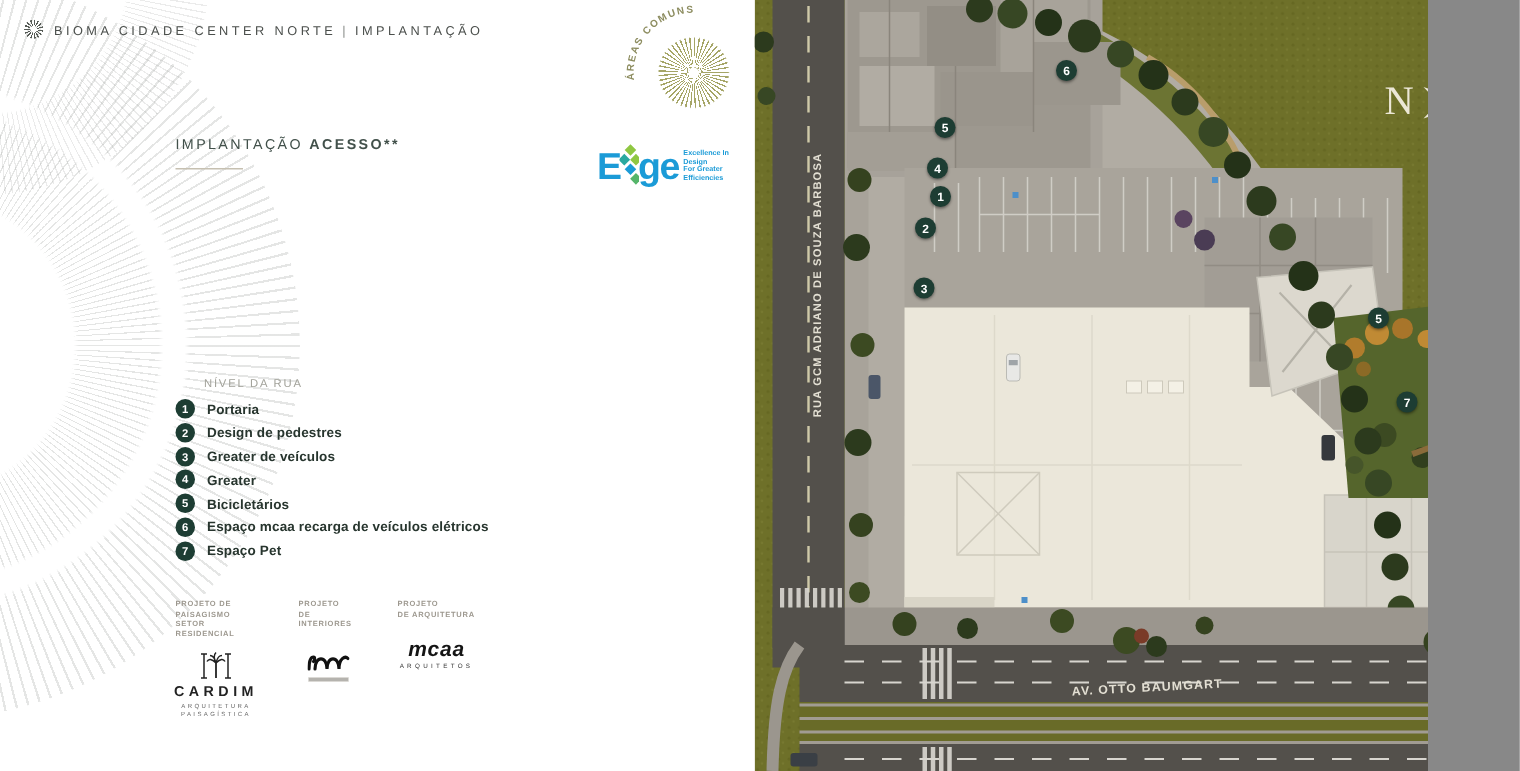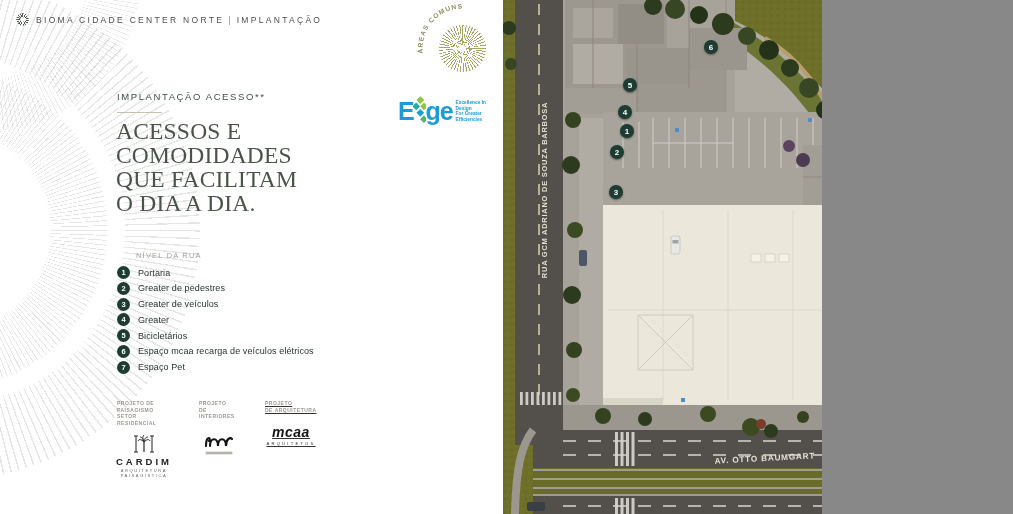--- a/index.html
+++ b/index.html
@@ -1,17 +1,17 @@
 <!DOCTYPE html>
 <html><head>
 <meta charset="utf-8">
 <style>
   html,body{margin:0;padding:0;background:#888;}
   *{box-sizing:border-box;}
-  #stage{position:relative;width:822px;height:514px;background:#ffffff;overflow:hidden;
+  #stage{position:relative;width:952px;height:514px;background:#ffffff;overflow:hidden;
          font-family:"Liberation Sans",sans-serif;color:#333;}
   
   .burst{position:absolute;border-radius:50%;pointer-events:none;
          background:repeating-conic-gradient(rgba(110,115,110,0.18) 0 0.35deg,transparent 0.35deg 1.8deg);}
   .burst1{left:-300px;top:-20px;width:500px;height:500px;
           -webkit-mask:radial-gradient(circle,transparent 0 28%,#000 29% 44%,transparent 45% 49%,#000 50% 77%,transparent 78%);
           mask:radial-gradient(circle,transparent 0 28%,#000 29% 44%,transparent 45% 49%,#000 50% 77%,transparent 78%);}
   .burst2{left:-160px;top:-170px;width:300px;height:300px;opacity:.8;
           -webkit-mask:radial-gradient(circle,transparent 0 45%,#000 46% 90%,transparent 91%);
           mask:radial-gradient(circle,transparent 0 45%,#000 46% 90%,transparent 91%);}
@@ -27,40 +27,40 @@
   .badge{position:absolute;left:414px;top:0px;width:97px;height:97px;z-index:6;}
   .badge-core{position:absolute;left:23px;top:23px;width:51px;height:51px;border-radius:50%;
               background:repeating-conic-gradient(#a5a566 0 2.6deg,transparent 2.6deg 8deg);
               -webkit-mask:radial-gradient(circle,transparent 0 3px,#000 4px 23px,transparent 24px);
               mask:radial-gradient(circle,transparent 0 3px,#000 4px 23px,transparent 24px);}
   .badge svg{position:absolute;left:0;top:0;}
   .badge text{font-family:"Liberation Sans",sans-serif;font-size:6.7px;letter-spacing:1.1px;
               fill:#8d8d60;font-weight:600;}
   
   .kicker{position:absolute;left:117px;top:91px;font-size:9.5px;letter-spacing:1.6px;color:#41504a;}
-  .kicker b{font-weight:400;}
+  .kicker b{font-weight:700;}
   .kicker-rule{position:absolute;left:117px;top:112px;width:45px;height:1px;background:#c6c0b1;}
   .headline{position:absolute;left:116px;top:119px;width:280px;
             font-family:"Liberation Serif",serif;font-size:23.5px;line-height:24px;
             color:#4a5349;letter-spacing:.2px;}
   .headline span{display:block;}
   
   .edge{position:absolute;left:398px;top:99px;width:110px;}
   .edge-row{display:flex;align-items:flex-start;}
   .edge-word{font-size:25px;line-height:24px;font-weight:700;color:#1b9bd7;letter-spacing:-1px;}
   .edge-diamonds{width:15px;height:32px;position:relative;top:-4px;margin:0 -1px;}
   .edge-tag{margin-left:3px;margin-top:1px;font-size:4.8px;line-height:5.6px;color:#1b9bd7;font-weight:700;width:52px;}
   .edge-sup{font-size:7px;color:#3a3a3a;font-weight:700;margin-left:1px;}
   
   .nivel{position:absolute;left:136px;top:251px;font-size:7.5px;letter-spacing:1.2px;color:#a2a29a;}
   .legend{position:absolute;left:117px;top:266px;display:flex;flex-direction:column;gap:2.8px;}
   .legend-row{display:flex;align-items:center;gap:8px;height:13px;}
   .lnum{width:13px;height:13px;border-radius:50%;background:#1d3d33;color:#fff;
         font-size:7.5px;font-weight:700;display:flex;align-items:center;justify-content:center;flex:0 0 13px;}
-  .llabel{font-size:9px;font-weight:400;color:#27352e;letter-spacing:.1px;}
+  .llabel{font-size:9px;font-weight:700;color:#27352e;letter-spacing:.1px;}
   
   .credits{position:absolute;left:117px;top:400px;display:flex;gap:22px;}
   .cred{display:flex;flex-direction:column;}
   .cred-label{font-size:5px;line-height:6.5px;letter-spacing:.5px;color:#9d988f;font-weight:600;min-height:14px;}
   .cardim-logo{margin-top:8px;display:flex;flex-direction:column;align-items:center;width:54px;}
   .cardim-name{font-size:9.5px;letter-spacing:3px;color:#222;font-weight:600;margin-top:2px;}
   .cardim-sub{font-size:4px;letter-spacing:1.6px;color:#666;line-height:5px;text-align:center;margin-top:1px;}
   .int-logo{margin-top:12px;width:40px;display:flex;flex-direction:column;align-items:center;}
   .micro-redact{margin-top:2px;width:26px;height:2px;background:#b5b3ae;box-shadow:0 0 0 .5px #cfcdc8;}
   .mcaa{margin-top:12px;display:flex;flex-direction:column;align-items:center;width:52px;}
@@ -94,26 +94,20 @@
       <defs>
           <path id="badgeCircle" d="M48.5,8.5 a40,40 0 1,1 -0.01,0 z"></path>
         </defs>
       <text><textPath href="#badgeCircle" startOffset="73%">ÁREAS COMUNS ENTREGUES EQUIPADAS E DECORADAS* · </textPath></text>
     </svg>
   </div>
 
   <div class="kicker"><span>IMPLANTAÇÃO </span><b>ACESSO**</b></div>
   <div class="kicker-rule"></div>
 
-  <div class="headline">
-    <span>ACESSOS E</span>
-    <span>COMODIDADES</span>
-    <span>QUE FACILITAM</span>
-    <span>O DIA A DIA.</span>
-  </div>
 
   <div class="edge">
     <div class="edge-row">
       <span class="edge-word">E</span>
       <svg class="edge-diamonds" viewBox="0 0 15 32">
         <rect x="5" y="1" width="6" height="6" transform="rotate(45 8 4)" fill="#8fc742"></rect>
         <rect x="0.5" y="8" width="6" height="6" transform="rotate(45 3.5 11)" fill="#2aa9a0"></rect>
         <rect x="9" y="8" width="6" height="6" transform="rotate(45 12 11)" fill="#8fc742"></rect>
         <rect x="5" y="15" width="6" height="6" transform="rotate(45 8 18)" fill="#1b9bd7"></rect>
         <rect x="9" y="22" width="6" height="6" transform="rotate(45 12 25)" fill="#55b56a"></rect>
@@ -128,21 +122,21 @@
   </div>
 
   <div class="nivel">NÍVEL DA RUA</div>
   <div class="legend">
     <div class="legend-row">
         <span class="lnum">1</span>
         <span class="llabel">Portaria</span>
       </div>
     <div class="legend-row">
         <span class="lnum">2</span>
-        <span class="llabel">Greater de pedestres</span>
+        <span class="llabel">Design de pedestres</span>
       </div>
     <div class="legend-row">
         <span class="lnum">3</span>
         <span class="llabel">Greater de veículos</span>
       </div>
     <div class="legend-row">
         <span class="lnum">4</span>
         <span class="llabel">Greater</span>
       </div>
     <div class="legend-row">
@@ -184,21 +178,21 @@
         <div>PROJETO</div>
         <div>DE INTERIORES</div>
       </div>
       <div class="int-logo">
         <svg width="28" height="18" viewBox="0 0 28 18">
           <path d="M1,14 C1,9 2,6 4,6 C5,6 5,8 4,9 M5,14 C5,5 13,5 13,14 C13,5 21,5 21,14 C21,7 25,5 27,7" stroke="#111" stroke-width="2.1" fill="none" stroke-linecap="round"></path>
         </svg>
         <div class="micro-redact"></div>
       </div>
     </div>
-    <div class="cred" style="width:56px;text-decoration:underline;">
+    <div class="cred" style="width:56px;">
       <div class="cred-label">
         <div>PROJETO</div>
         <div>DE ARQUITETURA</div>
       </div>
       <div class="mcaa">
         <div class="mcaa-name">mcaa</div>
         <div class="mcaa-sub">ARQUITETOS</div>
       </div>
     </div>
   </div>

